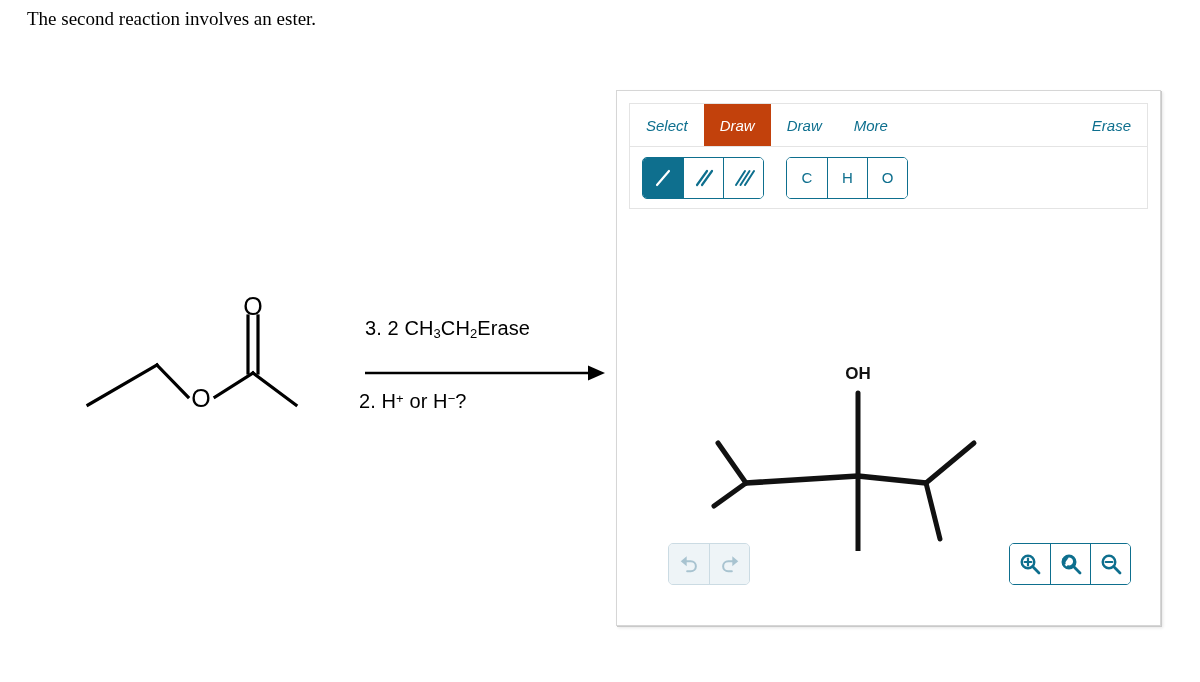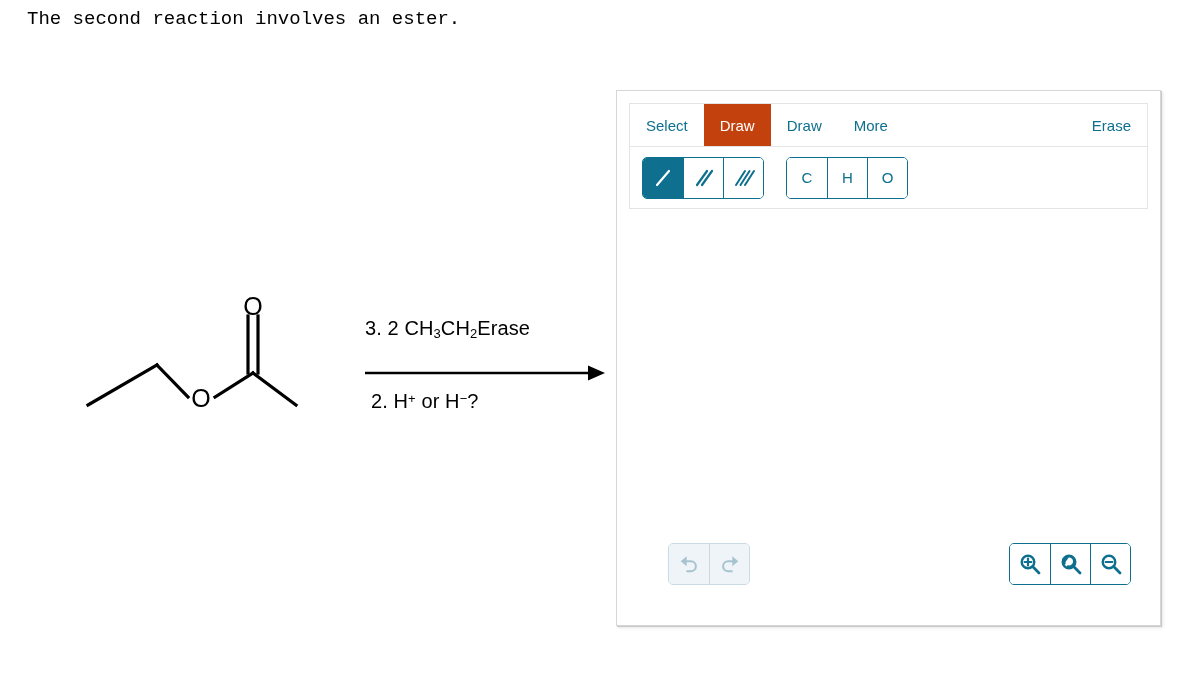--- a/index.html
+++ b/index.html
@@ -13,21 +13,21 @@
     position: relative;
     overflow: hidden;
     font-family: "Liberation Sans", sans-serif;
   }
 
   
   .prompt {
     position: absolute;
     left: 27px;
     top: 8px;
-    font-family: Liberation Mono, monospace;
+    font-family: Liberation Serif, serif;
     font-size: 19px;
     color: #000;
     white-space: nowrap;
   }
 
   
   .scheme {
     position: absolute;
     left: 60px;
     top: 285px;
@@ -40,21 +40,21 @@
     position: absolute;
     font-family: "Liberation Sans", sans-serif;
     font-size: 20px;
     color: #000;
     white-space: nowrap;
     letter-spacing: .1px;
   }
   .reagent sub { font-size: 13px; vertical-align: -3px; }
   .reagent sup { font-size: 13px; vertical-align: 5px; }
   .reagent-top  { left: 305px; top: 32px; }
-  .reagent-bot  { left: 311px; top: 105px; }
+  .reagent-bot  { left: 299px; top: 105px; }
 
   
   .editor {
     position: absolute;
     left: 616px;
     top: 90px;
     width: 545px;
     height: 536px;
     background: #ffffff;
     border: 1px solid #d6d6d6;
@@ -82,20 +82,21 @@
     align-items: center;
     padding: 0 16px;
     font-size: 15px;
     color: #0e6f8e;
     cursor: pointer;
     user-select: none;
     background: transparent;
     border: none;
     font-family: "Liberation Sans", sans-serif;
     line-height: 1;
+    font-style: italic;
   }
   .tool-tab.active {
     background: #c2410c;
     color: #ffffff;
   }
   .tab-spacer { flex: 1 1 auto; }
 
   .toolbar-sub {
     border: 1px solid #e4e4e4;
     border-top: none;
@@ -255,20 +256,43 @@
 
       <div class="btn-group">
         <button class="grp-btn">C</button>
         <button class="grp-btn">H</button>
         <button class="grp-btn">O</button>
       </div>
 
     </div>
   </div>
 
+  <div class="canvas">
+    <svg width="521" height="332" viewBox="0 0 521 332">
+      <g stroke="#111" fill="none" stroke-linecap="round">
+
+        <line x1="117" y1="262" x2="89" y2="222" stroke-width="5"></line>
+
+        <line x1="117" y1="262" x2="85" y2="285" stroke-width="5"></line>
+
+        <line x1="117" y1="262" x2="229" y2="255" stroke-width="5.5"></line>
+
+        <line x1="229" y1="255" x2="297" y2="262" stroke-width="5.5"></line>
+
+        <line x1="229" y1="255" x2="229" y2="172" stroke-width="5"></line>
+
+        <line x1="229" y1="255" x2="229" y2="330" stroke-width="5"></line>
+
+        <line x1="297" y1="262" x2="345" y2="222" stroke-width="5"></line>
+
+        <line x1="297" y1="262" x2="311" y2="318" stroke-width="5"></line>
+      </g>
+      <text x="229" y="158" text-anchor="middle" font-family="'Liberation Sans', sans-serif" font-size="17" font-weight="bold" fill="#111">OH</text>
+    </svg>
+  </div>
 
   <div class="bottom-left">
     <button class="grp-btn">
       <svg width="22" height="22" viewBox="0 0 24 24">
         <path d="M5.5 9 H14 a5.5 5.5 0 1 1 0 11 H10" fill="none" stroke="#a8c3d0" stroke-width="2.2" stroke-linecap="round"></path>
         <polygon points="9.5,3.5 9.5,14.5 3,9" fill="#a8c3d0"></polygon>
       </svg>
     </button>
     <button class="grp-btn">
       <svg width="22" height="22" viewBox="0 0 24 24">

